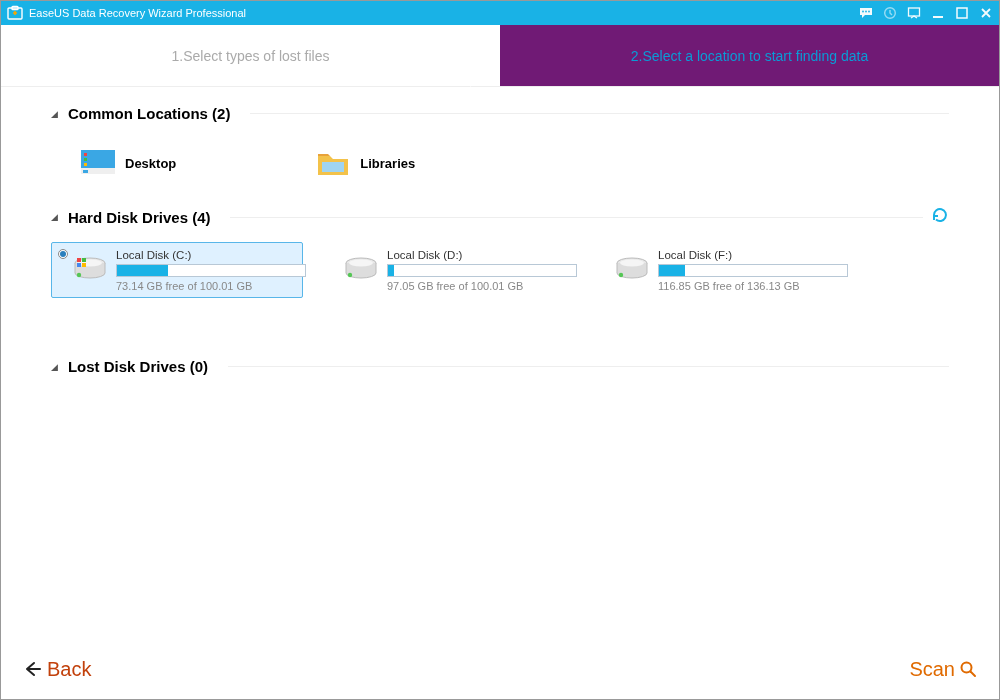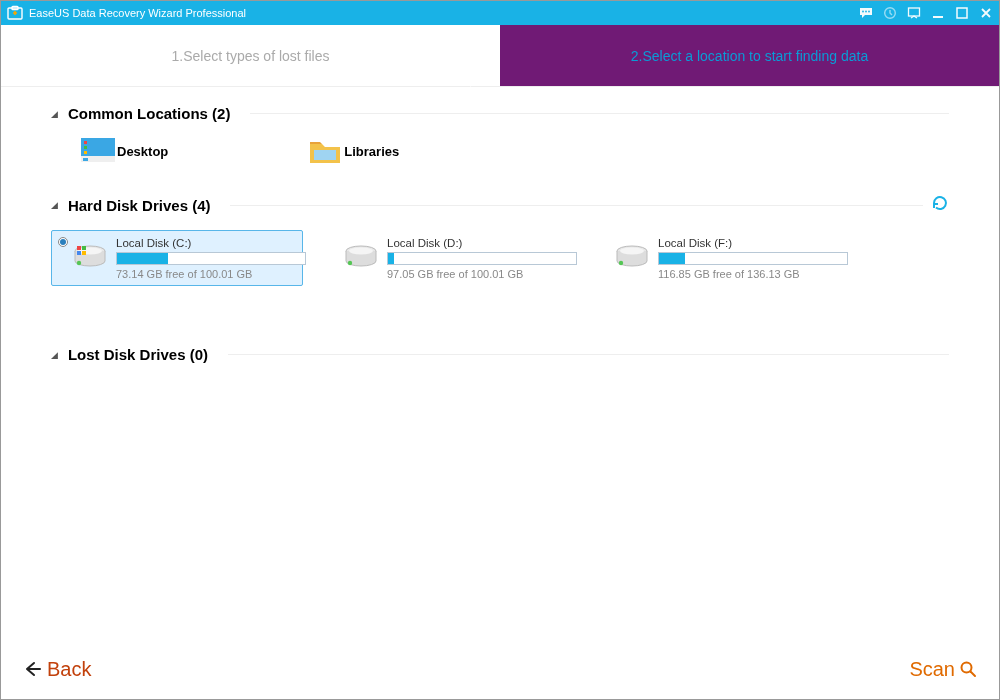--- a/index.html
+++ b/index.html
@@ -17,21 +17,21 @@
   .step2::before { content:""; position:absolute; left:-30px; top:0; width:0; height:0; border-top:31px solid transparent; border-bottom:31px solid transparent; border-left:30px solid #fff;}
   .content { flex:1; padding: 18px 50px 0 50px; overflow:auto; position:relative;}
   .section-header { display:flex; align-items:center; margin-top:10px; margin-bottom:14px;}
   .section-header.first { margin-top:0;}
   .collapse-tri { font-size:9px; color:#555; margin-right:10px;}
   .section-title { font-size:15px; font-weight:bold; color:#000; white-space:nowrap;}
   .section-title.orange { color:#000000;}
   .section-line { flex:1; height:1px; background:#eee; margin-left:20px;}
   .refresh-btn { color:#19b2e6; margin-left:8px; cursor:pointer;}
   .common-row { display:flex; gap:140px; padding-left:30px; margin-bottom:28px;}
-  .common-item { display:flex; align-items:center; gap:2px; cursor:pointer;}
+  .common-item { display:flex; align-items:center; gap:10px; cursor:pointer;margin-top:12px;}
   .common-label { font-weight:bold; font-size:13px;}
   .icon-box { width:34px; height:30px;}
   .drives-grid { display:flex; flex-wrap:wrap; gap:10px 19px; margin-bottom:18px;}
   .drive-card { width:252px; height:56px; border:1px solid transparent; border-radius:2px; display:flex; align-items:center; padding:4px 6px; cursor:pointer; position:relative;}
   .drive-card.selected { background:#dff1ff; border:1px solid #58b6e9;}
   .radio { width:10px; height:10px; border:1px solid #888; border-radius:50%; position:absolute; top:6px; left:6px; background:#fff;}
   .radio.on::after{content:""; position:absolute; top:1px; left:1px; width:6px; height:6px; border-radius:50%; background:#2a7fbd;}
   .drive-icon { width:36px; height:36px; margin-left:14px; margin-right:8px; flex-shrink:0;}
   .drive-info { flex:1; display:flex; flex-direction:column; gap:3px;}
   .drive-name { font-size:11.5px; color:#333;}

